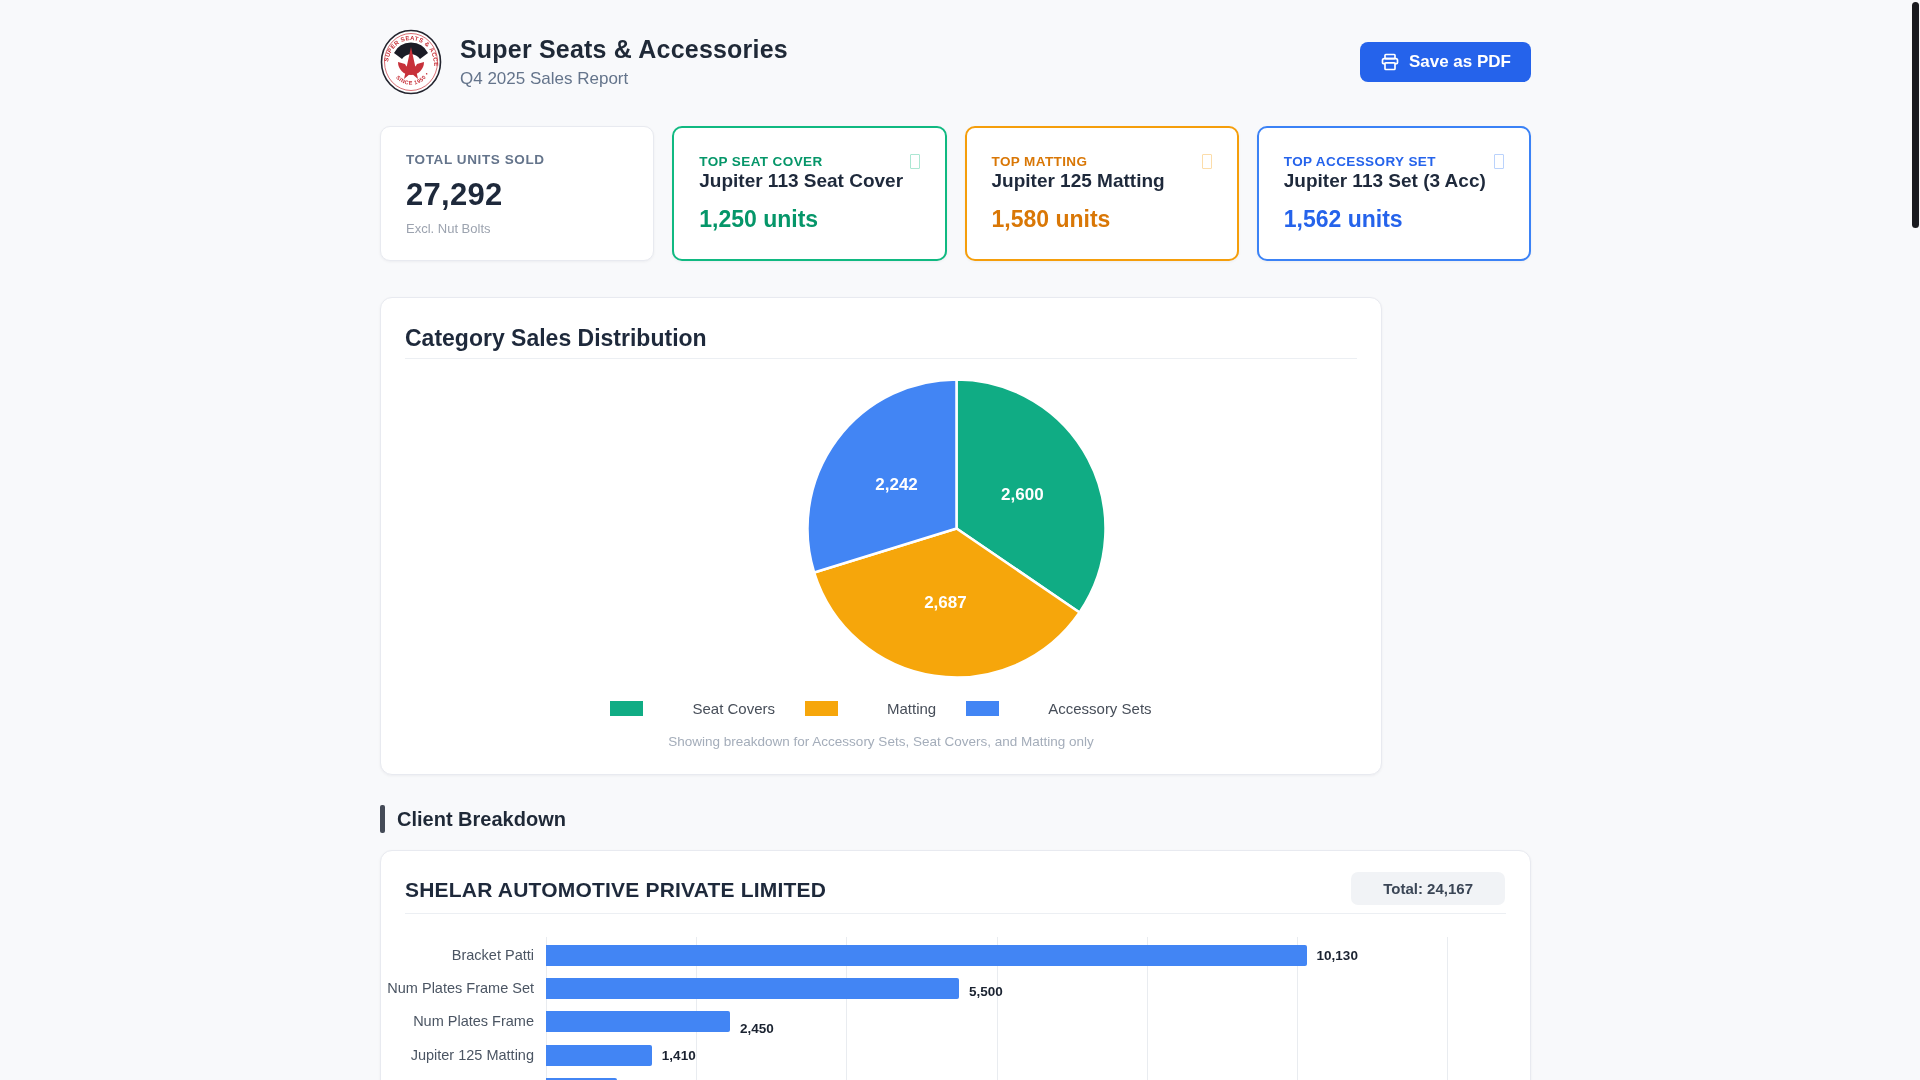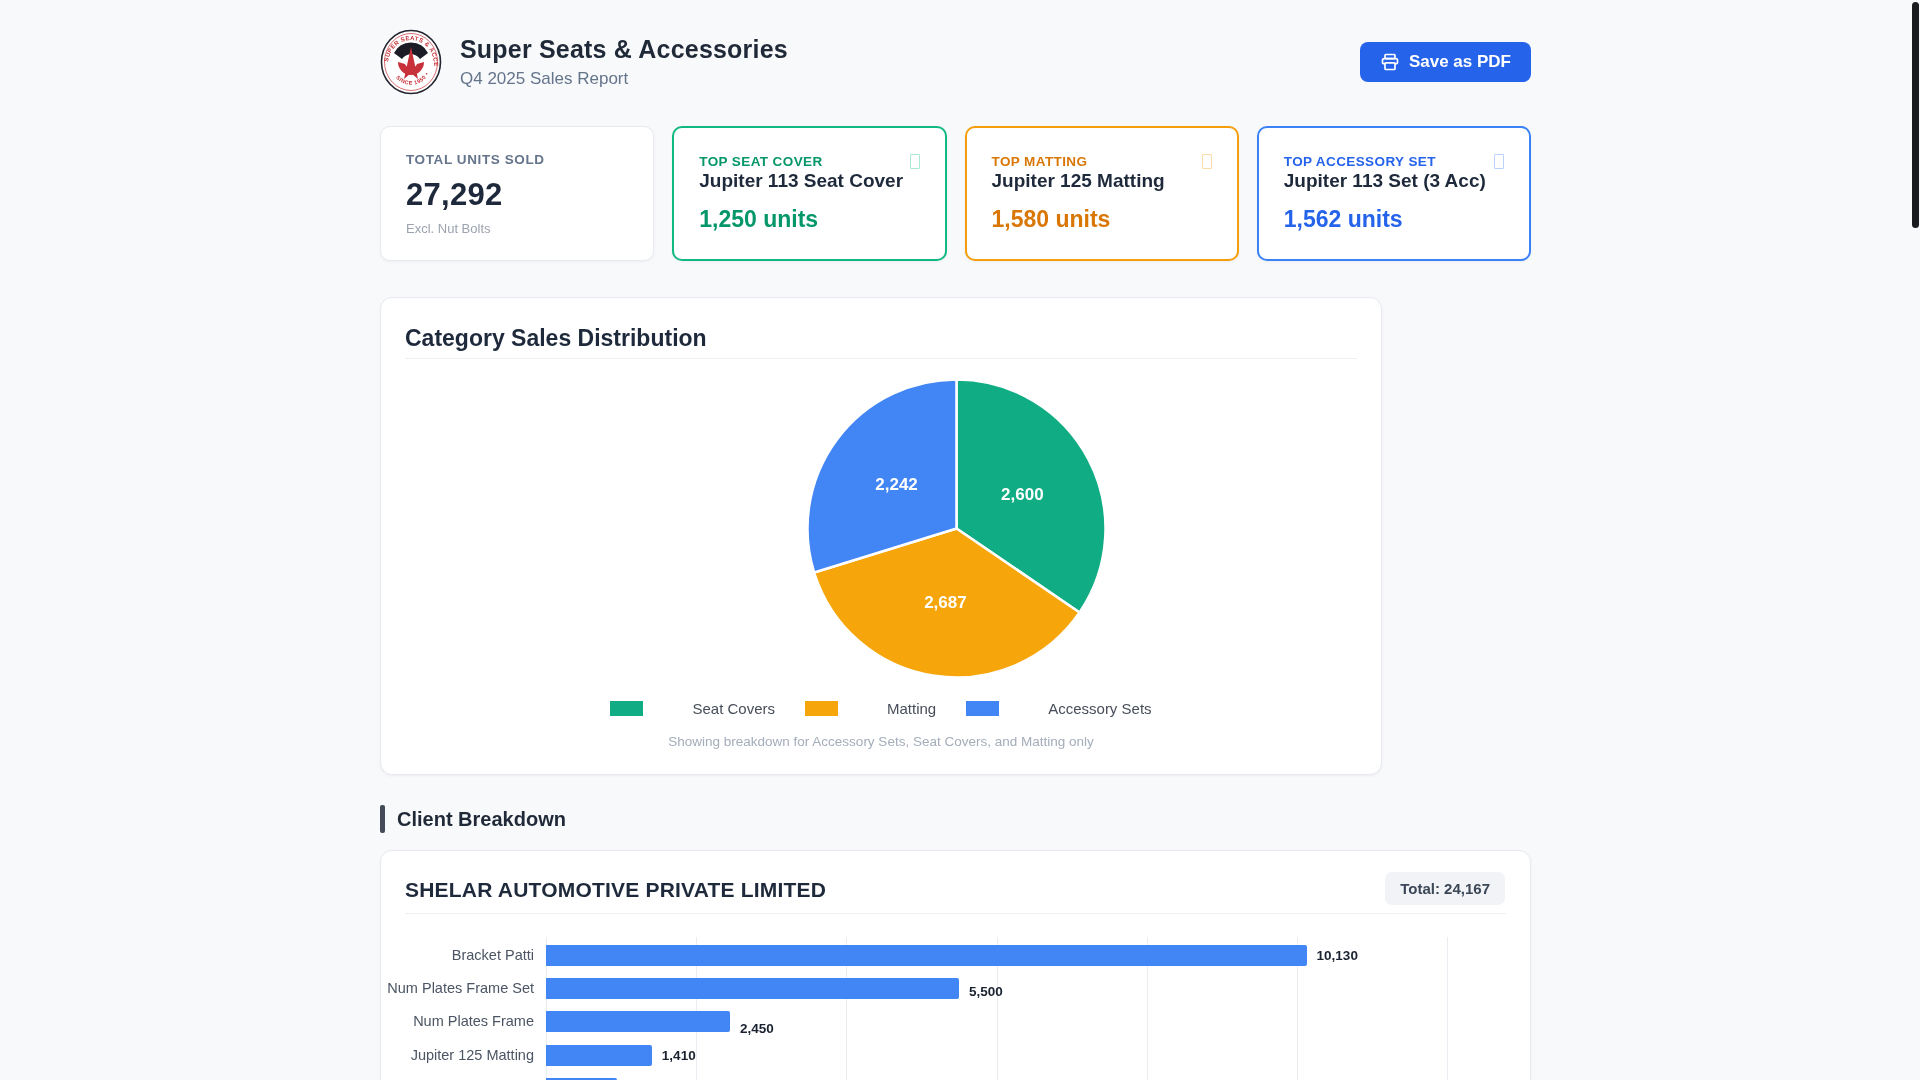--- a/index.html
+++ b/index.html
@@ -56,21 +56,21 @@
   
   .client-heading { position:absolute; left:380px; top:805px; display:flex; align-items:center; gap:12px; }
   .client-heading .accent-bar { width:5px; height:28px; background:#444b57; border-radius:2px; }
   .client-heading .heading-text { font-size:20px; font-weight:800; color:#1f2937; }
   .client-card { position:absolute; left:380px; top:850px; width:1151px; height:300px;
                  background:#fff; border:1px solid #e8eaf0; border-radius:12px 12px 0 0;
                  box-shadow:0 1px 3px rgba(16,24,40,.05); }
   .client-name { position:absolute; left:24px; top:27px; font-size:21px; font-weight:800;
                  color:#1e293b; letter-spacing:.2px; }
   .total-badge { position:absolute; right:25px; top:21px; background:#f1f3f6; color:#3b4656;
-                 font-size:15px; font-weight:700; padding:8px 15px; border-radius:7px; }
+                 font-size:15px; font-weight:700; padding:8px 32px; border-radius:7px; }
   .client-card .divider { top:62px; }
   .bar-plot { position:absolute; left:165px; top:86px; width:901px; height:210px; }
   .gridline { position:absolute; top:0; bottom:0; width:1px; background:#e9ecf0; }
   .bar { position:absolute; left:0; height:21px; background:#4285f4; border-radius:0 2px 2px 0; }
   .bar-cat-label { position:absolute; left:-172px; width:160px; text-align:right;
                    font-size:14.5px; color:#4b5563; line-height:21px; white-space:nowrap; }
   .bar-value-label { position:absolute; font-size:13.5px; font-weight:700; color:#1a2230;
                      line-height:19px; white-space:nowrap; }
   
   .scrollbar { position:absolute; right:0; top:0; width:10px; height:1080px; }

